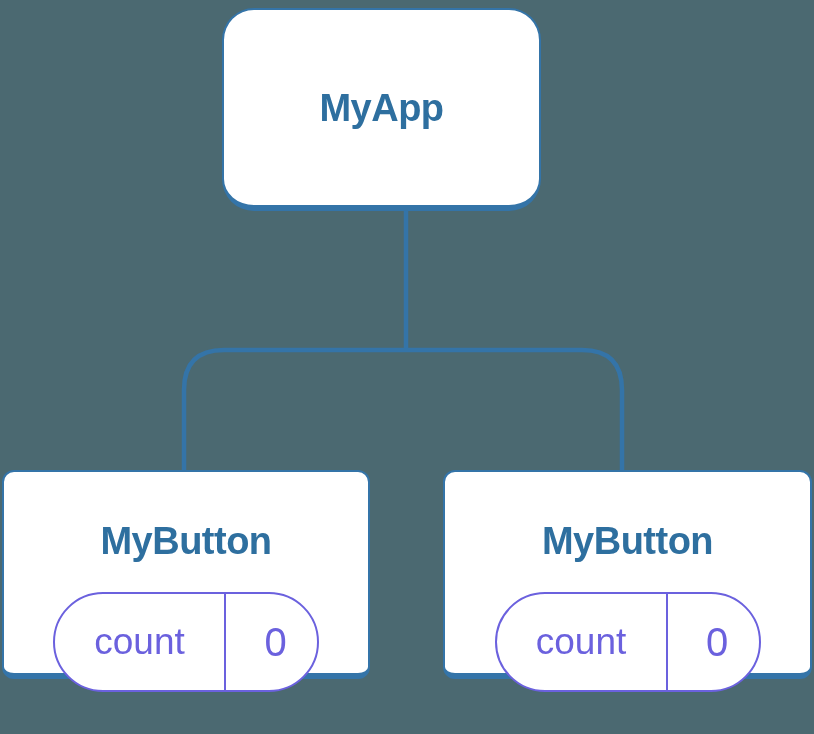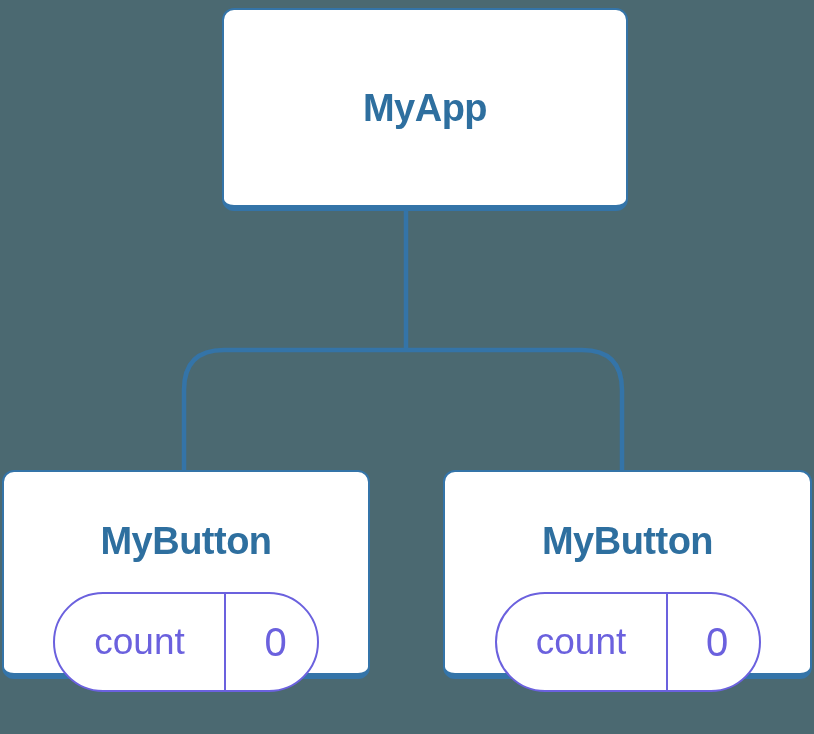--- a/index.html
+++ b/index.html
@@ -42,24 +42,25 @@
   .node-title {
     color: var(--node-label);
     font-weight: bold;
     font-size: 38px;
     letter-spacing: -0.5px;
     text-align: center;
     line-height: 46px;
   }
   .root-node {
     left: 222px; top: 8px;
-    width: 406px; height: 203px;
+    width: 319px; height: 203px;
     display: flex;
     align-items: center;
     justify-content: center;
+    border-radius: 32px;
   }
   .child-node {
     top: 470px;
     width: 368px; height: 209px;
     padding-top: 46px;
   }
   .child-node.first  { left: 2px; }
   .child-node.second { left: 443px; width: 369px; }
   .state-pill {
     margin: 28px auto 0 auto;

